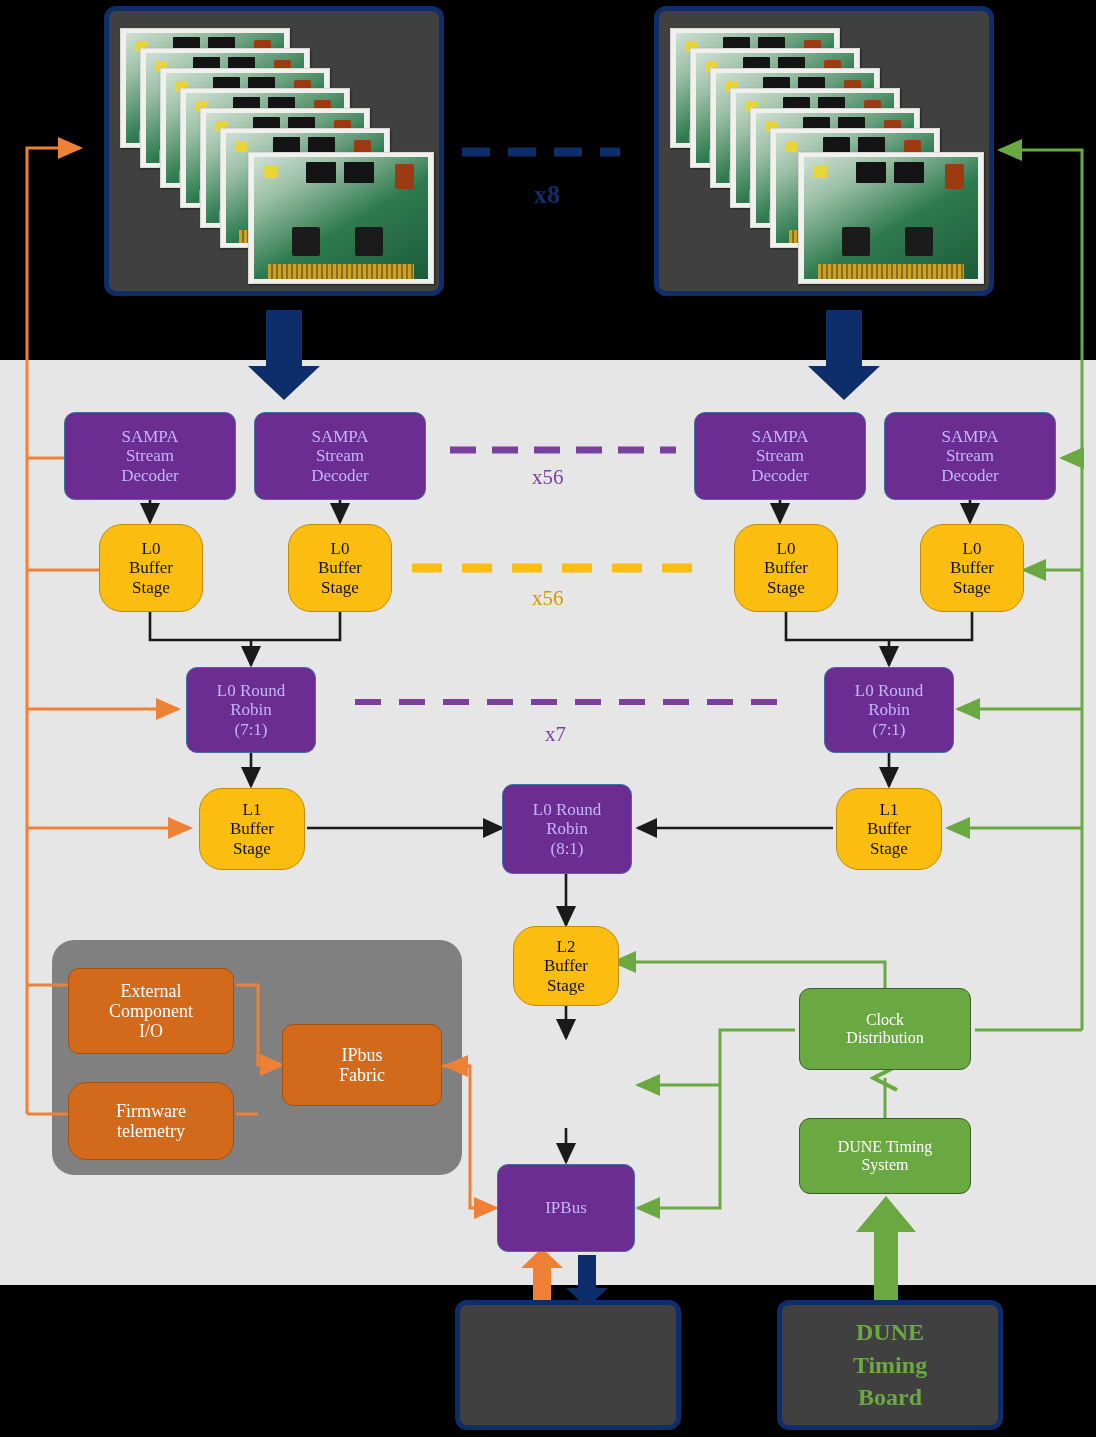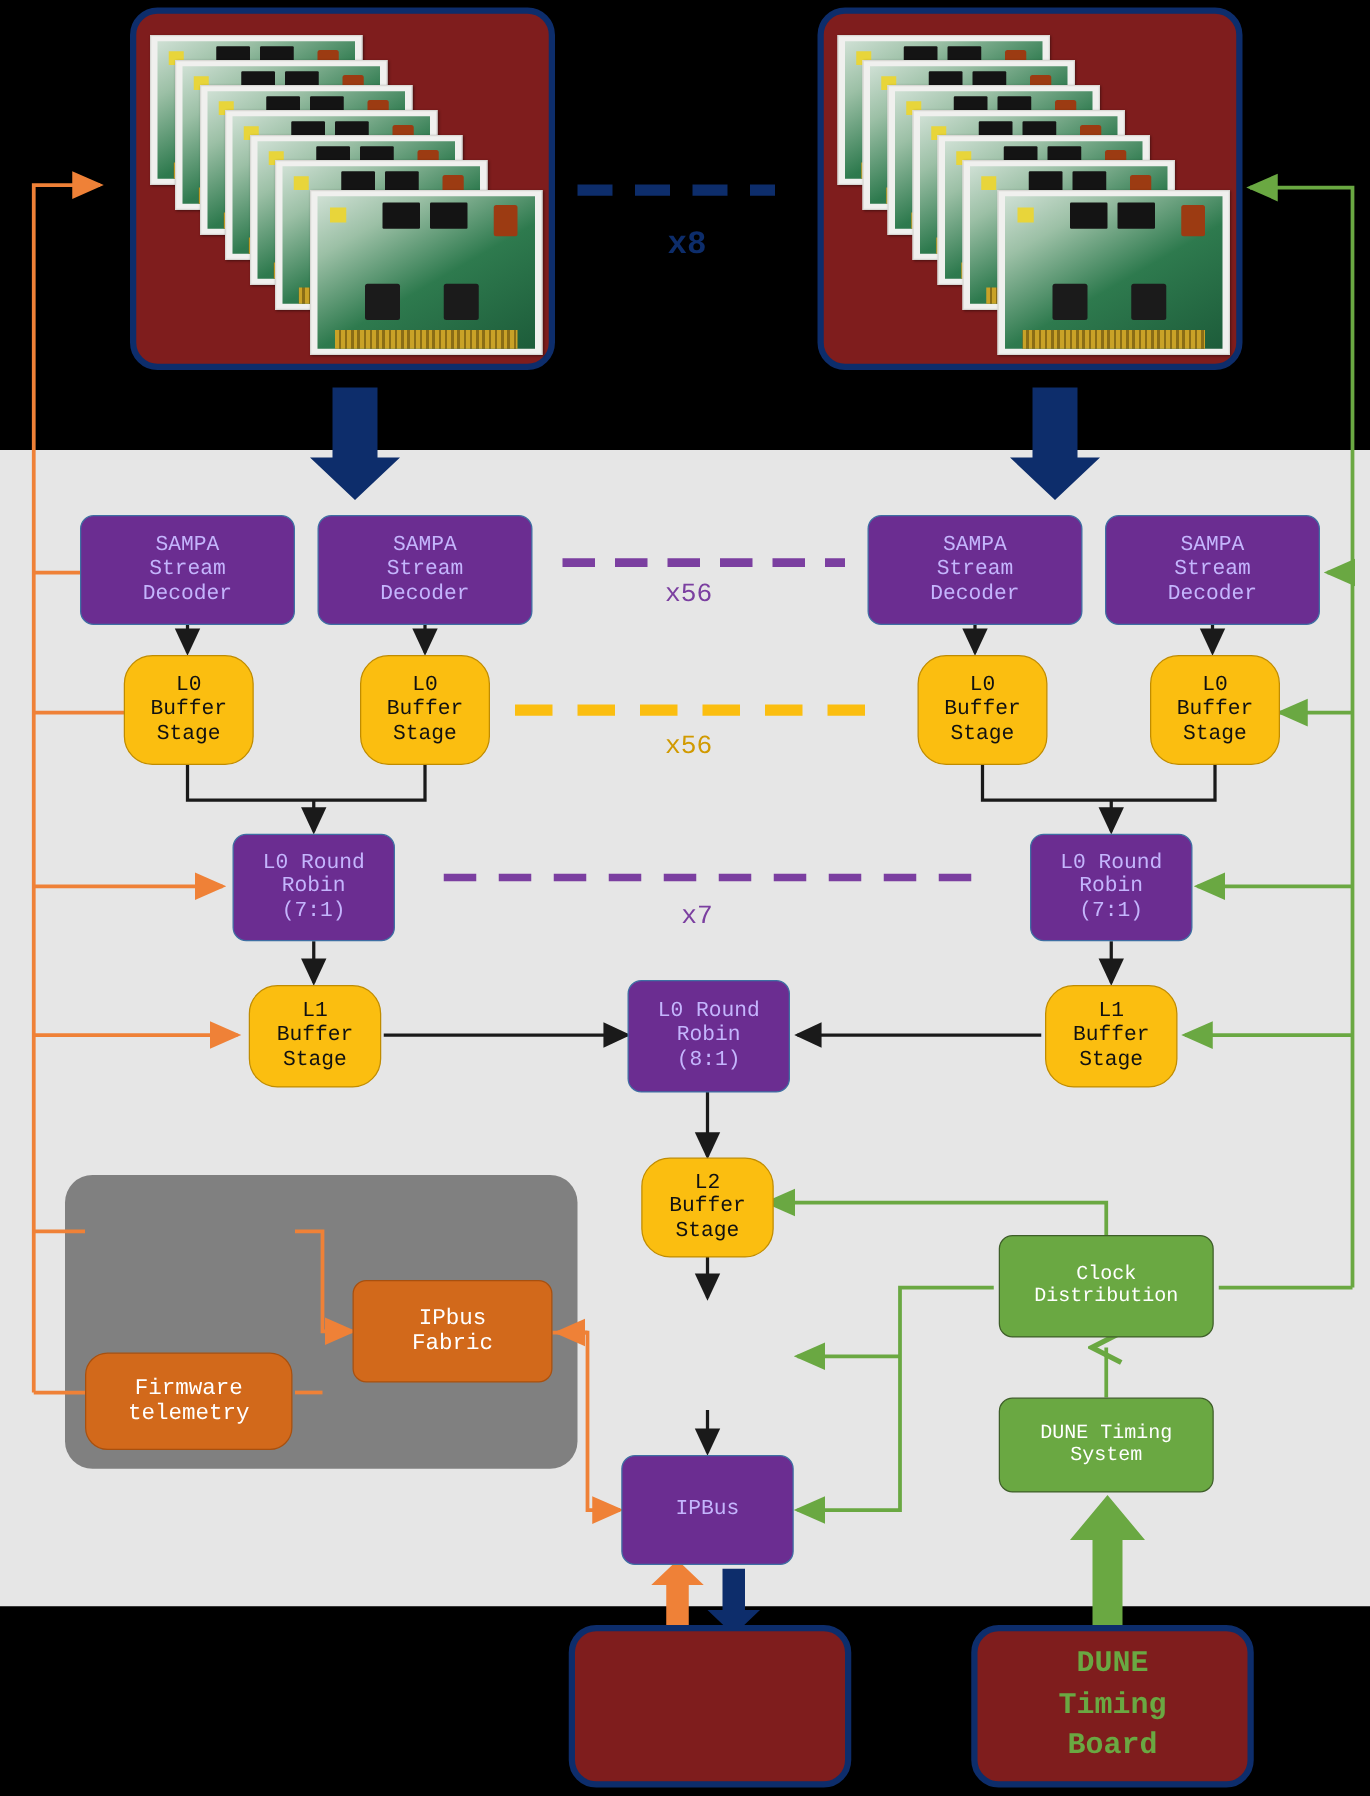--- a/index.html
+++ b/index.html
@@ -1,28 +1,28 @@
 <!DOCTYPE html>
 <html><head>
 <meta charset="utf-8">
 <style>
   html,body{margin:0;padding:0;background:#000;}
   #stage{position:relative;width:1096px;height:1437px;background:#000000;
-         font-family:Liberation Mono, monospace;overflow:hidden;}
+         font-family:Liberation Serif, serif;overflow:hidden;}
   .graybg{position:absolute;left:0;top:360px;width:1096px;height:925px;background:#e6e6e6;}
   svg.layer{position:absolute;left:0;top:0;width:1096px;height:1437px;pointer-events:none;}
   .node{position:absolute;box-sizing:border-box;display:flex;align-items:center;
         justify-content:center;text-align:center;line-height:1.12;}
   .purple{background:#6b2d91;border:1.5px solid #3f6fa3;border-radius:11px;color:#c4b5fd;font-size:17px;}
   .amber{background:#fbbe10;border:1.5px solid #c08c00;border-radius:23px;color:#111;font-size:17px;}
   .orange{background:#d2691b;border:1.5px solid #a8500f;border-radius:11px;color:#fff;font-size:18px;}
   .green{background:#6aa842;border:1.5px solid #3e5e29;border-radius:11px;color:#fff;font-size:16px;}
   .graypanel{position:absolute;background:#808080;border-radius:22px;}
-  .navybox{position:absolute;box-sizing:border-box;background:#7f1d1d;
-           border:5px solid #0d2d6b;border-radius:22px;}
+  .navybox{position:absolute;box-sizing:border-box;background:#404040;
+           border:5px solid #0d2d6b;border-radius:12px;}
   .mult{position:absolute;font-weight:bold;font-size:22px;}
   .mult.navy{color:#0d2d6b;font-size:26px;}
   .mult.purpleTxt{color:#7b3fa0;font-weight:normal;font-size:21px;}
   .mult.amberTxt{color:#d19a00;font-weight:normal;font-size:21px;}
   .dunelabel{color:#6aa842;font-weight:bold;font-size:24px;line-height:1.35;}
   .pcbstack{position:absolute;}
   .pcb{position:absolute;width:168px;height:118px;background:#f0f0ee;
        border:1px solid #d8d8d4;box-shadow:1px 1px 2px rgba(0,0,0,.45);overflow:hidden;}
   .pcb .board{position:absolute;left:5px;top:4px;right:5px;bottom:4px;
        background:linear-gradient(150deg,#cfe0d4 0%,#9cc0a6 22%,#2e7a4e 55%,#1d5c3a 100%);}
@@ -357,20 +357,23 @@
       <span>L0 Round<br>Robin<br>(8:1)</span>
     </div>
 
   <div class="node amber" style="left:513px;top:926px;width:106px;height:80px;">
       <span>L2<br>Buffer<br>Stage</span>
     </div>
   <div class="node purple" style="left:497px;top:1164px;width:138px;height:88px;">
       <span>IPBus</span>
     </div>
 
+  <div class="node orange" style="left:68px;top:968px;width:166px;height:86px;">
+      <span>External<br>Component<br>I/O</span>
+    </div>
   <div class="node orange" style="left:68px;top:1082px;width:166px;height:78px;border-radius:18px;">
       <span>Firmware<br>telemetry</span>
     </div>
   <div class="node orange" style="left:282px;top:1024px;width:160px;height:82px;">
       <span>IPbus<br>Fabric</span>
     </div>
 
   <div class="node green" style="left:799px;top:988px;width:172px;height:82px;">
       <span>Clock<br>Distribution</span>
     </div>

